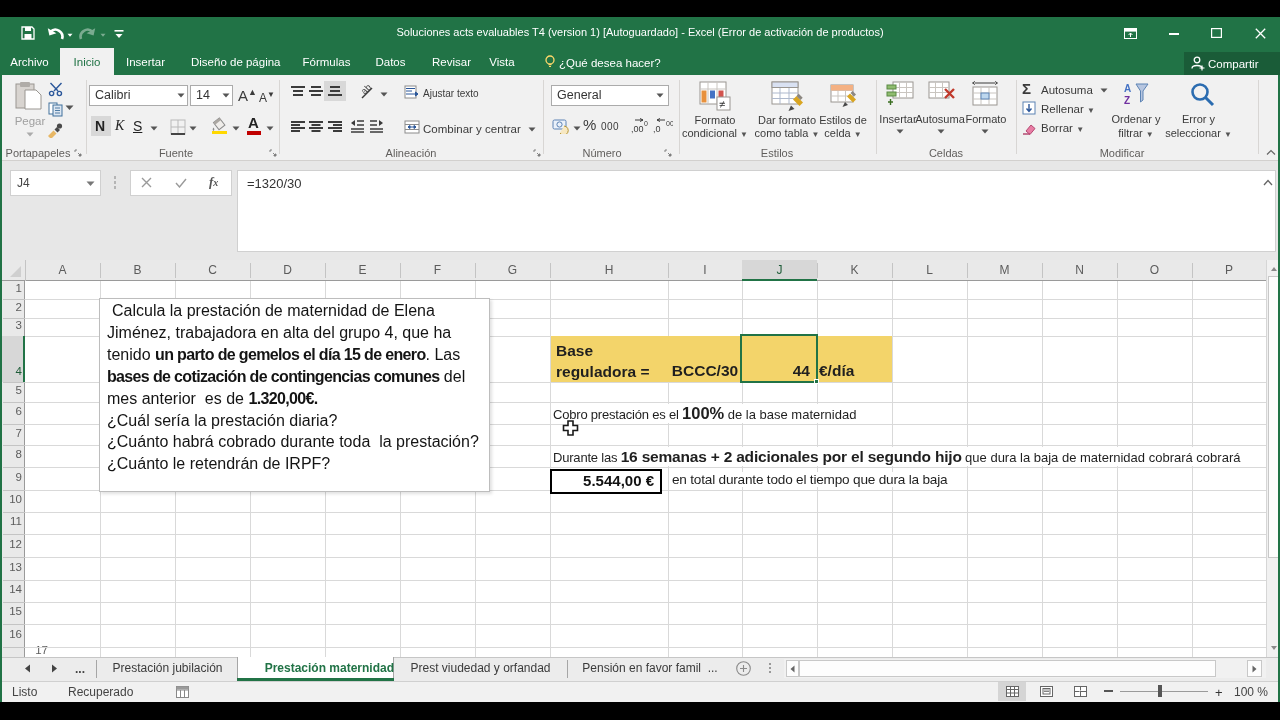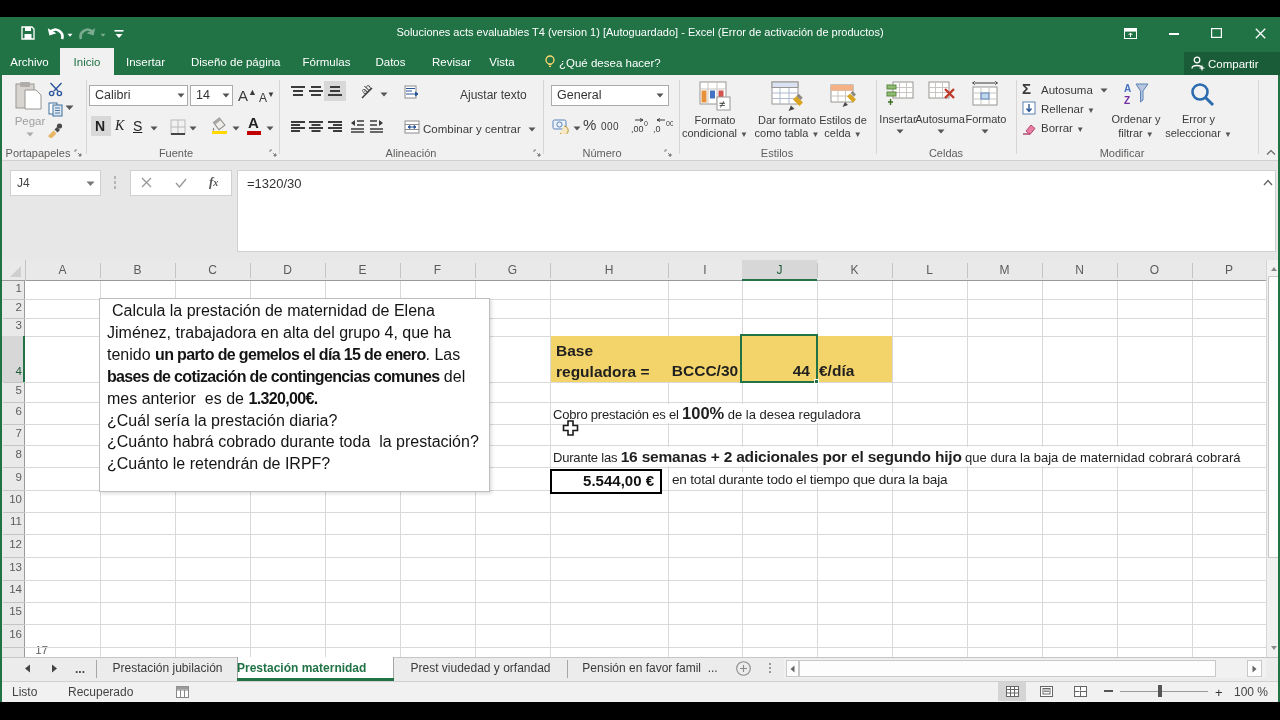--- a/index.html
+++ b/index.html
@@ -209,21 +209,21 @@
   </svg>
 <svg class="abs svgi" style="left:369px;top:119px;" width="15" height="14" viewBox="0 0 15 14">
 <path d="M1 2 h7 M1 6 h7 M1 10 h13 M1 13 h13" stroke="#3b3b3b" stroke-width="1.6"></path>
     <path d="M10 1 L14 4 L10 7z" fill="#3b3b3b"></path>
   </svg>
 <svg class="abs svgi" style="left:404px;top:85px;" width="16" height="14" viewBox="0 0 16 14">
 <rect x="1" y="1" width="11" height="12" fill="#fff" stroke="#8c8c8c"></rect>
     <path d="M2 3.5 h9 M2 6 h6" stroke="#2b579a"></path>
     <path d="M2 9 h12 M14 9 l-2.5-2 v4z" stroke="#2b579a" fill="#2b579a"></path>
   </svg>
-<div class="abs" style="left:423px;top:88px;font-size:12px;color:#3b3b3b;margin-left:37px;">Ajustar texto</div>
+<div class="abs" style="left:423px;top:88px;font-size:10px;color:#3b3b3b;">Ajustar texto</div>
 <svg class="abs svgi" style="left:404px;top:120px;" width="16" height="14" viewBox="0 0 16 14">
 <rect x="1" y="1" width="14" height="12" fill="#fff" stroke="#8c8c8c"></rect>
     <path d="M1 4.5 h14 M1 9.5 h14" stroke="#8c8c8c"></path>
 <path d="M4 7 h8 M4 7 l2-1.5 v3z M12 7 l-2-1.5 v3z" stroke="#2b579a" fill="#2b579a"></path>
   </svg>
 <div class="abs" style="left:423px;top:123px;font-size:11.5px;color:#3b3b3b;">Combinar y centrar</div>
 <svg class="abs svgi" style="left:528px;top:127px;" width="8" height="5" viewBox="0 0 8 5">
     <path d="M0.5 0.5 l3.5 4 3.5-4z" fill="#555"></path>
   </svg>
 
@@ -490,21 +490,21 @@
 <span style="margin-left:5px;"></span>Calcula la prestación de maternidad de Elena<br>
 Jiménez, trabajadora en alta del grupo 4, que ha<br>
 tenido <b style="letter-spacing:-0.65px;">un parto de gemelos el día 15 de enero</b>. Las<br>
 <b style="letter-spacing:-0.65px;">bases de cotización de contingencias comunes</b> del<br>
 mes anterior&nbsp; es de <b style="letter-spacing:-0.65px;">1.320,00€.</b><br>
 ¿Cuál sería la prestación diaria?<br>
 ¿Cuánto habrá cobrado durante toda&nbsp; la prestación?<br>
 ¿Cuánto le retendrán de IRPF?
 </div>
 
-<div class="abs" style="left:553px;top:404px;height:19px;background:#fff;white-space:nowrap;font-size:13px;color:#1f1f1f;line-height:19px;letter-spacing:-0.2px;">Cobro prestación es el <span style="font-size:16.5px;font-weight:bold;letter-spacing:0;">100%</span> <span style="letter-spacing:0;">de la desea reguladora</span></div>
+<div class="abs" style="left:553px;top:404px;height:19px;background:#fff;white-space:nowrap;font-size:13px;color:#1f1f1f;line-height:19px;letter-spacing:-0.2px;">Cobro prestación es el <span style="font-size:16.5px;font-weight:bold;letter-spacing:0;">100%</span> <span style="letter-spacing:0;">de la base maternidad</span></div>
 
 <div class="abs" style="left:553px;top:447px;height:19px;background:#fff;font-size:13px;color:#1f1f1f;line-height:19px;letter-spacing:-0.2px;white-space:nowrap;">Durante las <span style="font-size:15.5px;font-weight:bold;letter-spacing:-0.2px;">16 semanas + 2 adicionales por el segundo hijo</span> <span style="letter-spacing:0;">que dura la baja de maternidad cobrará cobrará</span></div>
 
 <div class="abs" style="left:550px;top:469px;width:112px;height:25px;background:#fff;border:2px solid #000;"></div>
 <div class="abs" style="left:552px;top:472px;width:102px;text-align:right;font-size:15px;font-weight:bold;color:#111;">5.544,00 €</div>
 <div class="abs" style="left:672px;top:472px;background:#fff;white-space:nowrap;font-size:13.6px;letter-spacing:-0.2px;color:#1f1f1f;">en total durante todo el tiempo que dura la baja</div>
 
 <svg class="abs svgi" style="left:562px;top:420px;" width="18" height="16" viewBox="0 0 18 16">
 <path d="M6 1 h5 v4.5 h4.5 v5 h-4.5 v4.5 h-5 v-4.5 h-4.5 v-5 h4.5z" fill="#fff" stroke="#1a1a1a" stroke-width="1.6"></path>
   </svg>
@@ -522,21 +522,21 @@
     <path d="M6 0.5 L1 4.5 L6 8.5z" fill="#444"></path>
   </svg>
 <svg class="abs svgi" style="left:51px;top:664px;" width="7" height="9" viewBox="0 0 7 9">
     <path d="M1 0.5 L6 4.5 L1 8.5z" fill="#444"></path>
   </svg>
 <div class="abs" style="left:75px;top:662px;font-size:12px;font-weight:bold;color:#444;">...</div>
 <div class="abs" style="left:96px;top:660px;width:1px;height:18px;background:#a6a6a6;"></div>
 <div class="abs" style="left:98px;top:657px;width:139px;height:24px;text-align:center;font-size:12px;color:#3b3b3b;line-height:23px;">Prestación jubilación</div>
 <div class="abs" style="left:237px;top:657px;width:157px;height:21px;background:#fff;border-left:1px solid #a6a6a6;border-right:1px solid #a6a6a6;"></div>
 <div class="abs" style="left:237px;top:678px;width:157px;height:3px;background:#217346;"></div>
-<div class="abs" style="left:237px;top:657px;width:157px;text-align:left;font-size:12px;font-weight:bold;color:#217346;line-height:22px;">Prestación maternidad</div>
+<div class="abs" style="left:237px;top:657px;width:157px;text-align:right;font-size:12px;font-weight:bold;color:#217346;line-height:22px;">Prestación maternidad</div>
 <div class="abs" style="left:394px;top:657px;width:173px;height:24px;text-align:center;font-size:12px;color:#3b3b3b;line-height:23px;">Prest viudedad y orfandad</div>
 <div class="abs" style="left:567px;top:660px;width:1px;height:18px;background:#a6a6a6;"></div>
 <div class="abs" style="left:567px;top:657px;width:166px;height:24px;text-align:center;font-size:12px;color:#3b3b3b;line-height:23px;">Pensión en favor famil &nbsp;...</div>
 <svg class="abs svgi" style="left:736px;top:661px;" width="15" height="15" viewBox="0 0 15 15">
 <circle cx="7.5" cy="7.5" r="6.8" fill="none" stroke="#8a8a8a" stroke-width="1.1"></circle>
 <path d="M7.5 4 v7 M4 7.5 h7" stroke="#8a8a8a" stroke-width="1.1"></path>
   </svg>
 <div class="abs" style="left:769px;top:663px;width:2px;height:2px;background:#999;box-shadow:0 4px 0 #999,0 8px 0 #999;"></div>
 <div class="abs" style="left:784px;top:659px;width:482px;height:19px;background:#f1f1f1;"></div>
 <div class="abs" style="left:786px;top:660px;width:13px;height:17px;background:#fdfdfd;border:1px solid #c8c8c8;"></div>

